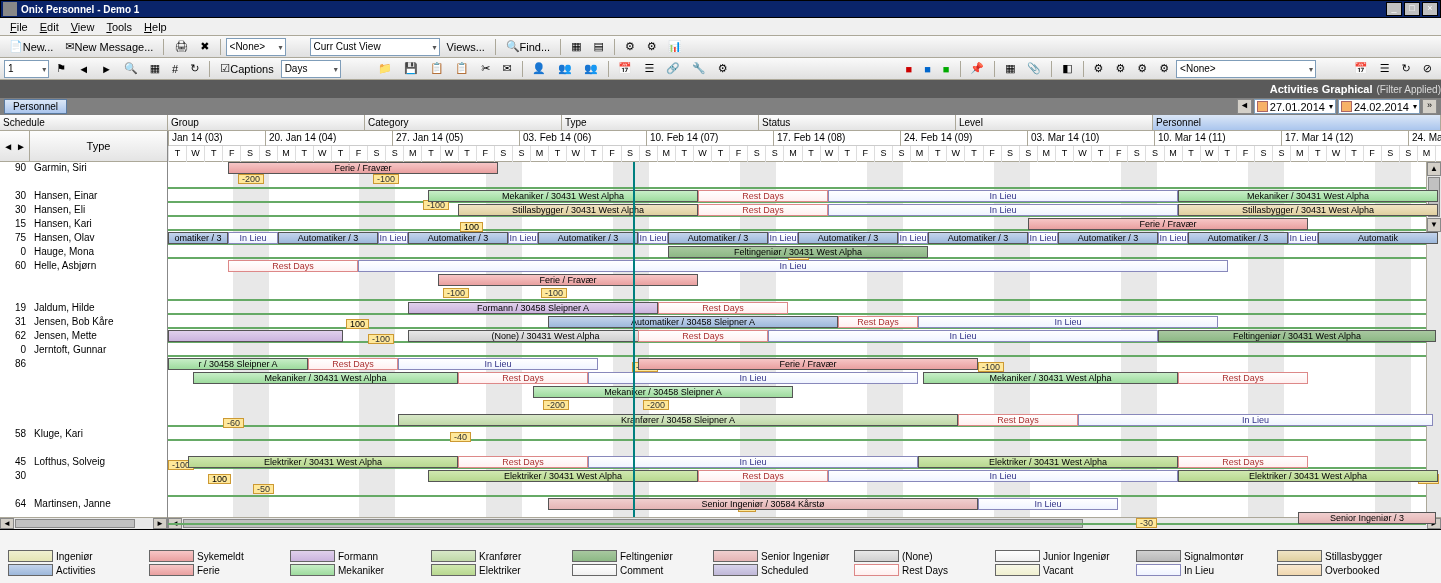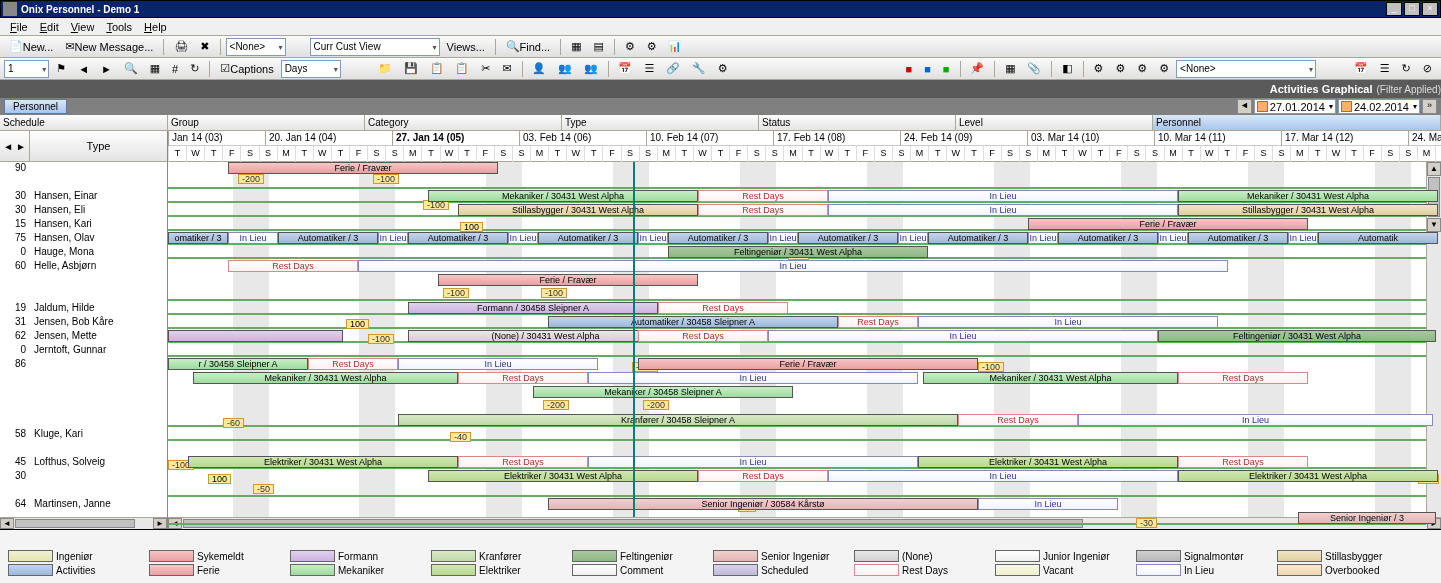--- a/index.html
+++ b/index.html
@@ -241,20 +241,21 @@
 
 <div class="grid-wrap">
   <div class="left-pane">
     <div class="left-hdr">
       <div class="arrows">◄ ►</div>
       <div class="type-lbl">Type</div>
     </div>
     <div class="person-rows" id="person-rows">
         <div class="person-row" style="top: 0px; height: 28px;">
           <div class="num">90</div>
+          <div class="pname">Garmin, Siri</div>
         </div>
         <div class="person-row" style="top: 28px; height: 14px;">
           <div class="num">30</div>
           <div class="pname">Hansen, Einar</div>
         </div>
         <div class="person-row" style="top: 42px; height: 14px;">
           <div class="num">30</div>
           <div class="pname">Hansen, Eli</div>
         </div>
         <div class="person-row" style="top: 56px; height: 14px;">
@@ -314,21 +315,21 @@
           <div class="thumb"></div>
         </div>
         <div class="sbtn">►</div>
     </div>
   </div>
   <div class="right-pane">
     <div class="timeline-hdr">
       <div class="week-row" id="week-row">
           <div class="week-cell" style="left: 0px; width: 97px;">Jan 14 (03)</div>
           <div class="week-cell" style="left: 97px; width: 127px;">20. Jan 14 (04)</div>
-          <div class="week-cell" style="left: 224px; width: 127px; font-weight: bold;">27. Jan 14 (05)</div>
+          <div class="week-cell" style="left: 224px; width: 127px;">27. Jan 14 (05)</div>
           <div class="week-cell" style="left: 351px; width: 127px;">03. Feb 14 (06)</div>
           <div class="week-cell" style="left: 478px; width: 127px;">10. Feb 14 (07)</div>
           <div class="week-cell" style="left: 605px; width: 127px;">17. Feb 14 (08)</div>
           <div class="week-cell" style="left: 732px; width: 127px;">24. Feb 14 (09)</div>
           <div class="week-cell" style="left: 859px; width: 127px;">03. Mar 14 (10)</div>
           <div class="week-cell" style="left: 986px; width: 127px;">10. Mar 14 (11)</div>
           <div class="week-cell" style="left: 1113px; width: 127px;">17. Mar 14 (12)</div>
           <div class="week-cell" style="left: 1240px; width: 60px;">24. Mar 14</div>
         </div>
       <div class="day-row" id="day-row">

